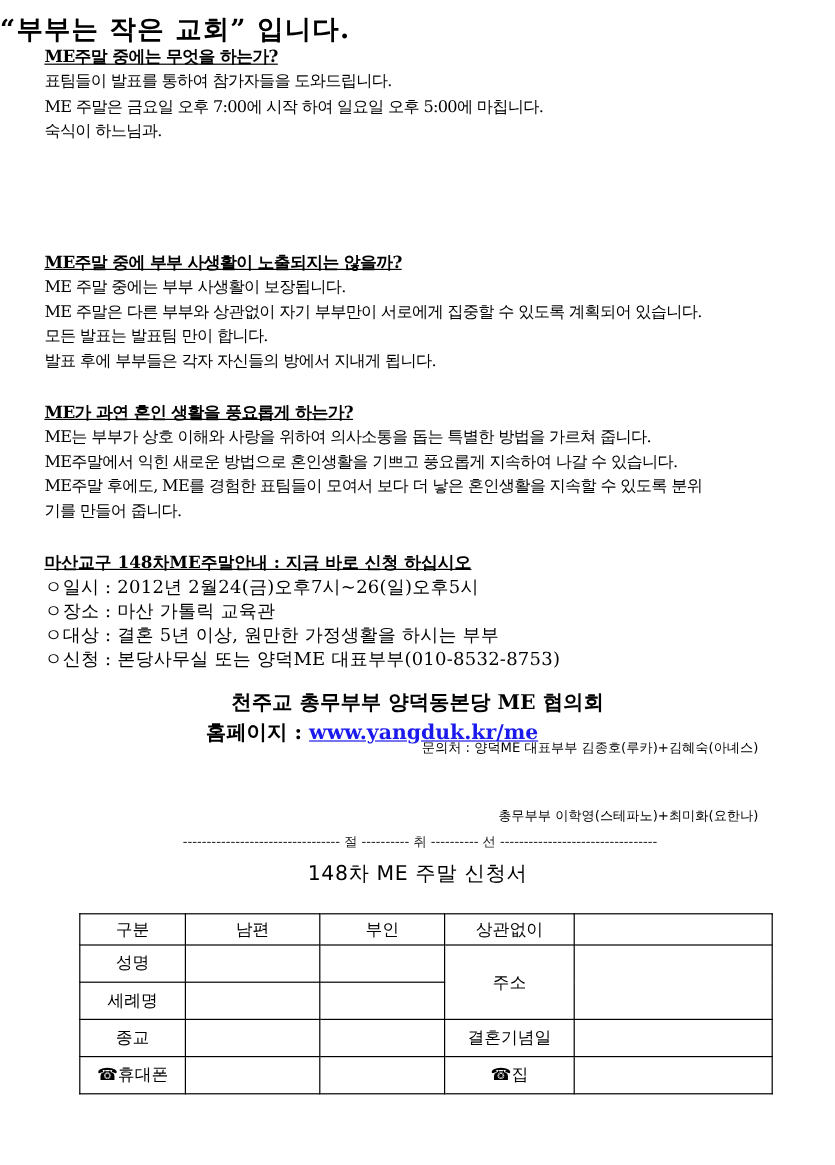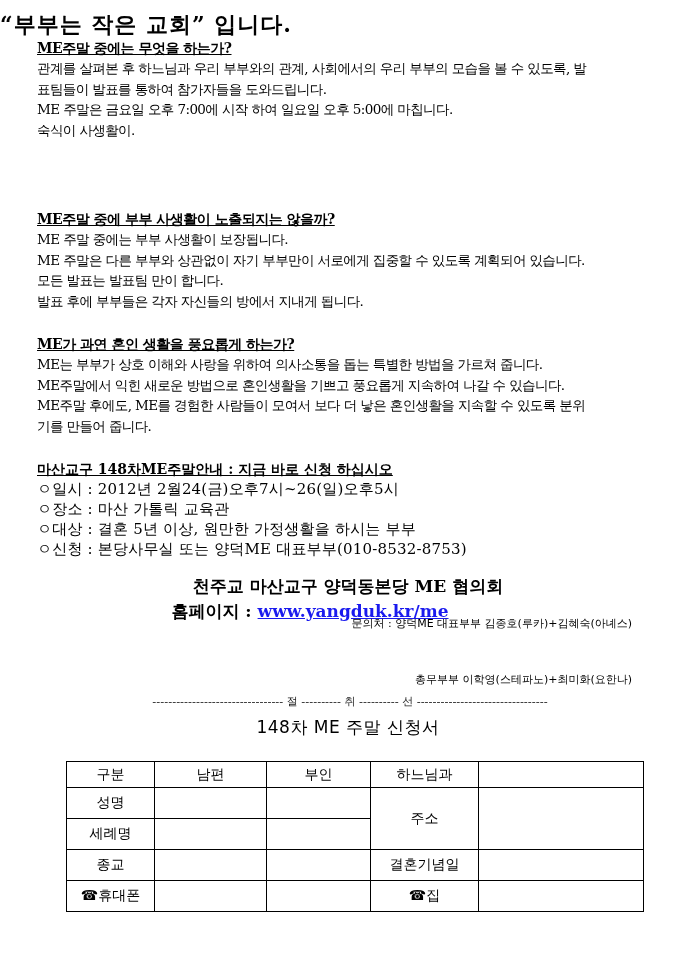--- a/index.html
+++ b/index.html
@@ -28,51 +28,50 @@
   table.form td { border: 1.5px solid #000; text-align: center; padding: 0; height: 30px; }
   .icon-phone { font-weight: bold; }
 </style>
 </head>
 <body>
 
 <div class="page-title">“부부는 작은 교회” 입니다.</div>
 
 <div class="section" style="top:38px;">
   <div class="sec-head">ME주말 중에는 무엇을 하는가?</div>
-  <div class="sec-line">관계를 살펴본 후 하느님과 우리 부부와의 관계, 사회에서의 우리 부부의 모습을 볼 수 있도록, 발</div>
   <div class="sec-line">표팀들이 발표를 통하여 참가자들을 도와드립니다.</div>
   <div class="sec-line">ME 주말은 금요일 오후 7:00에 시작 하여 일요일 오후 5:00에 마칩니다.</div>
-  <div class="sec-line">숙식이 사생활이.</div>
+  <div class="sec-line">숙식이 하느님과.</div>
 </div>
 
 <div class="section" style="top:209px;">
   <div class="sec-head">ME주말 중에 부부 사생활이 노출되지는 않을까?</div>
   <div class="sec-line">ME 주말 중에는 부부 사생활이 보장됩니다.</div>
   <div class="sec-line">ME 주말은 다른 부부와 상관없이 자기 부부만이 서로에게 집중할 수 있도록 계획되어 있습니다.</div>
   <div class="sec-line">모든 발표는 발표팀 만이 합니다.</div>
   <div class="sec-line">발표 후에 부부들은 각자 자신들의 방에서 지내게 됩니다.</div>
 </div>
 
 <div class="section" style="top:334px;">
   <div class="sec-head">ME가 과연 혼인 생활을 풍요롭게 하는가?</div>
   <div class="sec-line">ME는 부부가 상호 이해와 사랑을 위하여 의사소통을 돕는 특별한 방법을 가르쳐 줍니다.</div>
   <div class="sec-line">ME주말에서 익힌 새로운 방법으로 혼인생활을 기쁘고 풍요롭게 지속하여 나갈 수 있습니다.</div>
-  <div class="sec-line">ME주말 후에도, ME를 경험한 사람들이 모여서 보다 더 낳은 혼인생활을 지속할 수 있도록 분위</div>
+  <div class="sec-line">ME주말 후에도, ME를 경험한 표팀들이 모여서 보다 더 낳은 혼인생활을 지속할 수 있도록 분위</div>
   <div class="sec-line">기를 만들어 줍니다.</div>
 </div>
 
 <div class="section" style="top:459px;">
   <div class="info-head">마산교구 148차ME주말안내   : 지금 바로 신청 하십시오</div>
   <div class="info-line">ㅇ일시 : 2012년 2월24(금)오후7시~26(일)오후5시</div>
   <div class="info-line">ㅇ장소 : 마산 가톨릭 교육관</div>
   <div class="info-line">ㅇ대상 : 결혼 5년 이상, 원만한 가정생활을 하시는 부부</div>
   <div class="info-line">ㅇ신청 : 본당사무실 또는 양덕ME 대표부부(010-8532-8753)</div>
 </div>
 
-<div class="org">천주교 마산교구 양덕동본당 ME 협의회</div>
+<div class="org">천주교 총무부부 양덕동본당 ME 협의회</div>
 <div class="homepage">
   <span>홈페이지 : </span><a href="#">www.yangduk.kr/me</a>
 </div>
 
 <div class="contact" style="top:616px;">문의처 : 양덕ME 대표부부 김종호(루카)+김혜숙(아녜스)</div>
 <div class="contact" style="top:672px;">총무부부 이학영(스테파노)+최미화(요한나)</div>
 
 <div class="cutline">--------------------------------- 절 ---------- 취 ---------- 선 ---------------------------------</div>
 
 <div class="form-title">148차 ME 주말 신청서</div>
@@ -83,21 +82,21 @@
       <col style="width:112px">
       <col style="width:104px">
       <col style="width:108px">
       <col style="width:165px">
   </colgroup>
   <tbody>
       <tr style="height:25px;">
     <td style="height:25px;">구분</td>
     <td style="height:25px;">남편</td>
     <td style="height:25px;">부인</td>
-    <td style="height:25px;">하느님과</td>
+    <td style="height:25px;">상관없이</td>
     <td style="height:25px;"></td>
   </tr>
   <tr>
     <td>성명</td>
     <td></td>
     <td></td>
     <td rowspan="2">주소</td>
     <td rowspan="2"></td>
   </tr>
   <tr>

